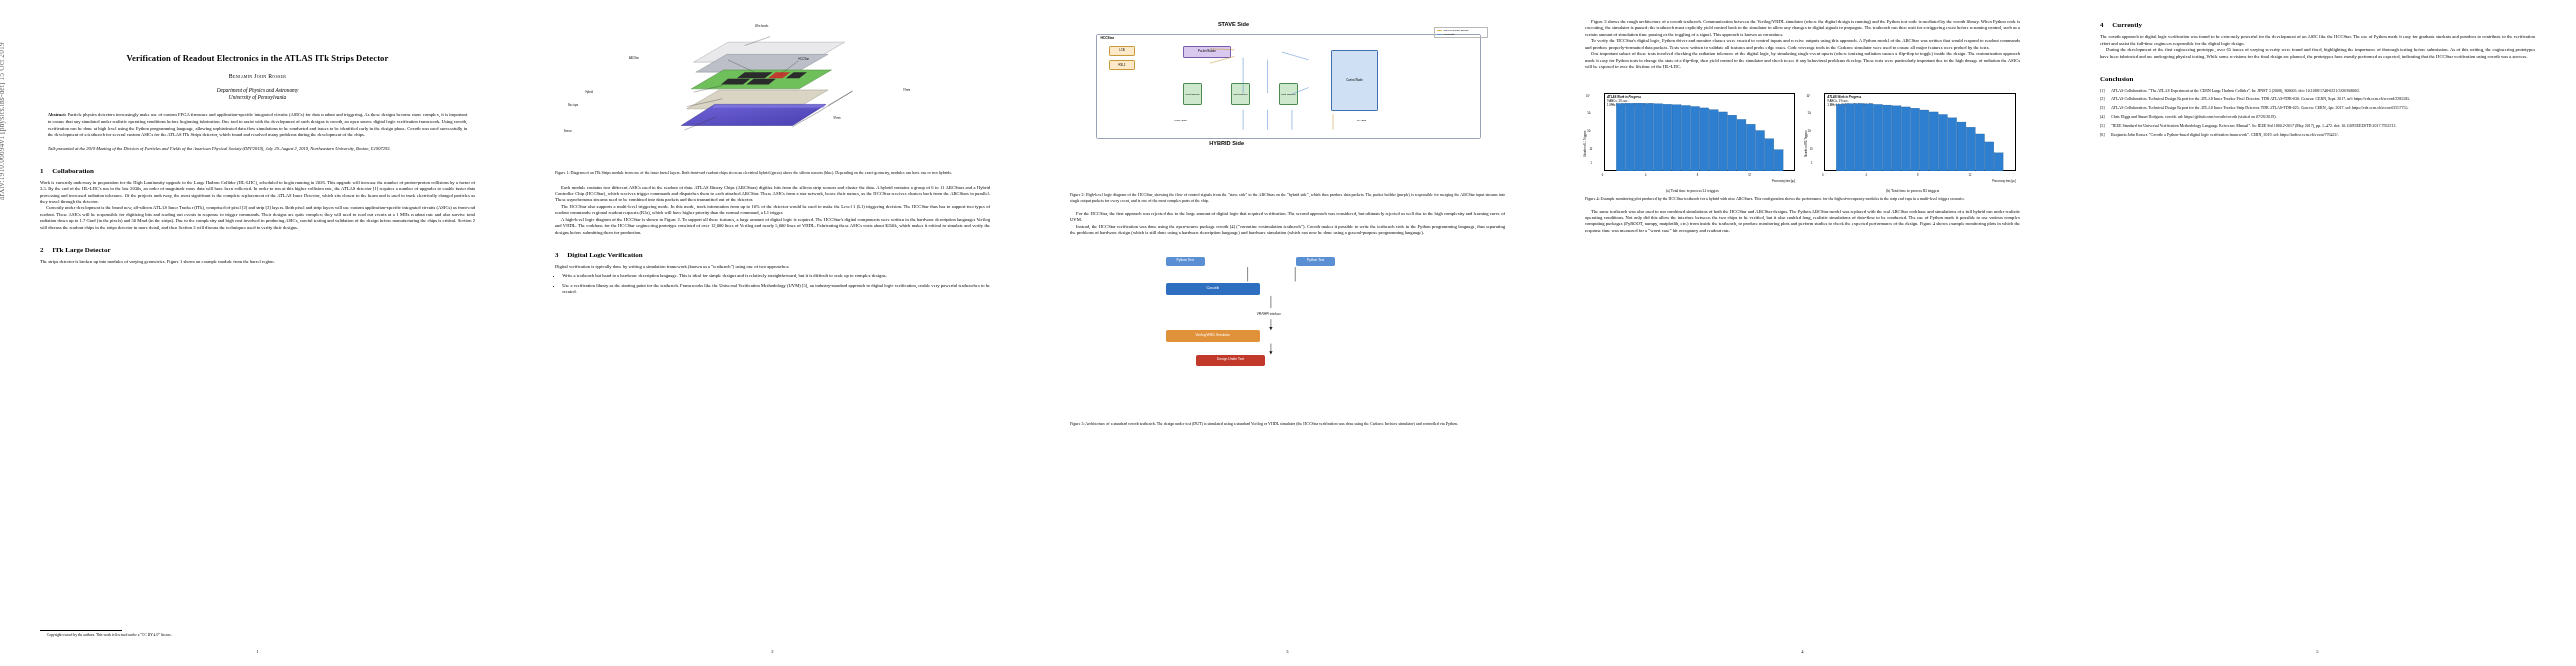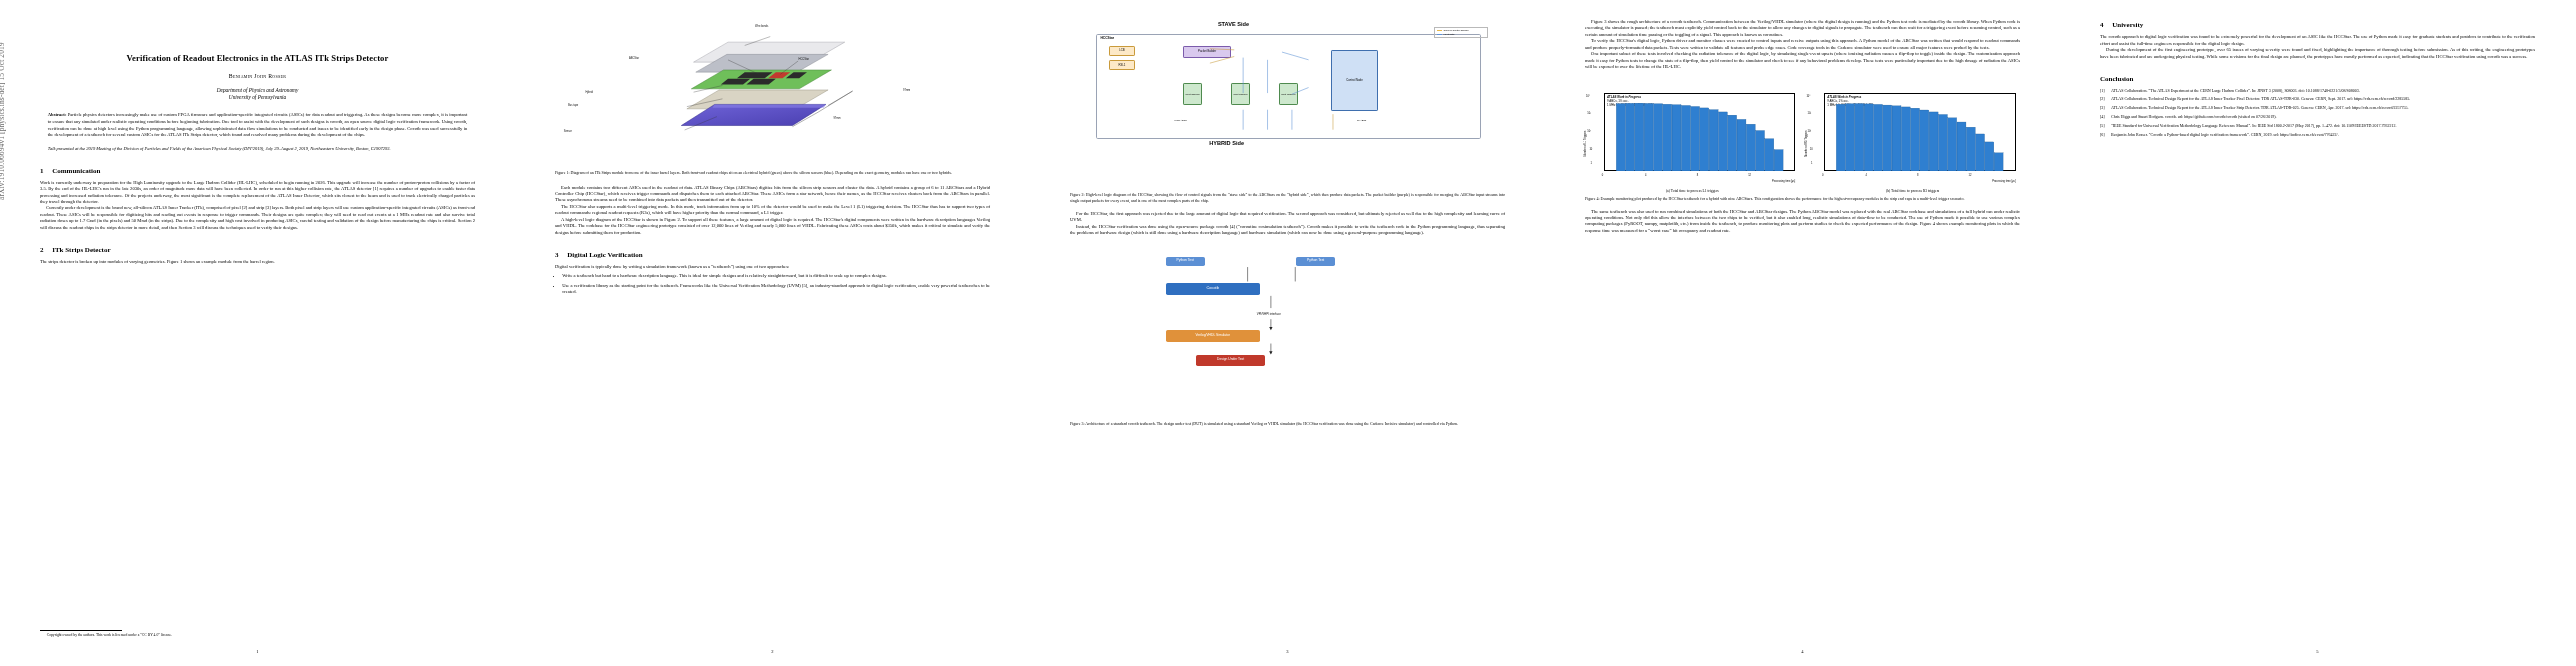--- a/index.html
+++ b/index.html
@@ -71,27 +71,27 @@
     <div class="affil">
       <div>Department of Physics and Astronomy</div>
       <div>University of Pennsylvania</div>
     </div>
 
     <div class="abstract"><b>Abstract:</b><span> Particle physics detectors increasingly make use of custom FPGA firmware and application-specific integrated circuits (ASICs) for data readout and triggering. As these designs become more complex, it is important to ensure that any simulated under realistic operating conditions before beginning fabrication. One tool to assist with the development of such designs is cocotb, an open source digital logic verification framework. Using cocotb, verification can be done at high level using the Python programming language, allowing sophisticated data flow simulations to be conducted and issues to be identified early in the design phase. Cocotb was used successfully in the development of a testbench for several custom ASICs for the ATLAS ITk Strips detector, which found and resolved many problems during the development of the chips.</span></div>
 
     <div class="talkline">Talk presented at the 2019 Meeting of the Division of Particles and Fields of the American Physical Society (DPF2019), July 29–August 2, 2019, Northeastern University, Boston, C1907293.</div>
 
     <h2 class="sec">
-      <span class="num">1</span><span>Communication</span>
+      <span class="num">1</span><span>Collaboration</span>
     </h2>
     <p class="body">Work is currently underway in preparation for the High Luminosity upgrade to the Large Hadron Collider (HL-LHC), scheduled to begin running in 2026. This upgrade will increase the number of proton-proton collisions by a factor of 3.5. By the end of the HL-LHC's run in the late 2030s, an order of magnitude more data will have been collected. In order to run at this higher collision rate, the ATLAS detector [1] requires a number of upgrades to enable faster data processing and increased radiation tolerance. Of the projects underway, the most significant is the complete replacement of the ATLAS Inner Detector, which sits closest to the beam and is used to track electrically charged particles as they travel through the detector.</p>
     <p class="body">Currently under development is the brand new, all-silicon ATLAS Inner Tracker (ITk), comprised of pixel [2] and strip [3] layers. Both pixel and strip layers will use custom application-specific integrated circuits (ASICs) as front-end readout. These ASICs will be responsible for digitizing hits and reading out events in response to trigger commands. Their designs are quite complex; they will need to read out events at a 1 MHz readout rate and also survive total radiation doses up to 1.7 Grad (in the pixels) and 50 Mrad (in the strips). Due to the complexity and high cost involved in producing ASICs, careful testing and validation of the design before manufacturing the chips is critical. Section 2 will discuss the readout chips in the strips detector in more detail, and then Section 3 will discuss the techniques used to verify their designs.</p>
 
     <h2 class="sec">
-      <span class="num">2</span><span>ITk Strips Detector</span>
+      <span class="num">2</span><span>ITk Large Detector</span>
     </h2>
     <p class="body">The strips detector is broken up into modules of varying geometries. Figure 1 shows an example module from the barrel region.</p>
 
     <div class="footwrap">
       <div class="footsep"></div>
       <div class="footnote">Copyright owned by the authors. This work is licensed under a “CC BY 4.0” license.</div>
     </div>
     <div class="pagenum">1</div>
   </div>
 
@@ -341,21 +341,21 @@
       <div class="figcap">Figure 4: Example monitoring plot produced by the HCCStar testbench for a hybrid with nine ABCStars. This configuration shows the performance for the highest-occupancy modules in the strip end caps in a multi-level trigger scenario.</div>
     </div>
 
     <p class="body" style="margin-top:6.7px;text-indent:6.1px;">The same testbench was also used to run combined simulations of both the HCCStar and ABCStar designs. The Python ABCStar model was replaced with the real ABCStar codebase and simulations of a full hybrid can under realistic operating conditions. Not only did this allow the interface between the two chips to be verified, but it also enabled long, realistic simulations of data-flow to be conducted. The use of Python made it possible to use various complex computing packages (PyROOT, numpy, matplotlib, etc.) from inside the testbench, to produce monitoring plots and perform studies to check the expected performance of the design. Figure 4 shows example monitoring plots in which the response time was measured for a “worst case” hit occupancy and readout rate.</p>
 
     <div class="pagenum">4</div>
   </div>
 
   <div class="page">
     <h2 class="sec" style="margin-top:2.2px;">
-      <span class="num">4</span><span>University</span>
+      <span class="num">4</span><span>Currently</span>
     </h2>
     <p class="body">The cocotb approach to digital logic verification was found to be extremely powerful for the development of an ASIC like the HCCStar. The use of Python made it easy for graduate students and postdocs to contribute to the verification effort and assist the full-time engineers responsible for the digital logic design.</p>
     <p class="body">During the development of the first engineering prototype, over 65 issues of varying severity were found and fixed, highlighting the importance of thorough testing before submission. As of this writing, the engineering prototypes have been fabricated and are undergoing physical testing. While some revisions for the final design are planned, the prototypes have mostly performed as expected, indicating that the HCCStar verification using cocotb was a success.</p>
 
     <h2 class="sec">Conclusion</h2>
     <div class="reflist">
       <div class="item">
         <div class="tag">[1]</div>
         <div class="txt">ATLAS Collaboration. “The ATLAS Experiment at the CERN Large Hadron Collider”. In: JINST 3 (2008), S08003. doi: 10.1088/1748-0221/3/08/S08003.</div>
       </div>

